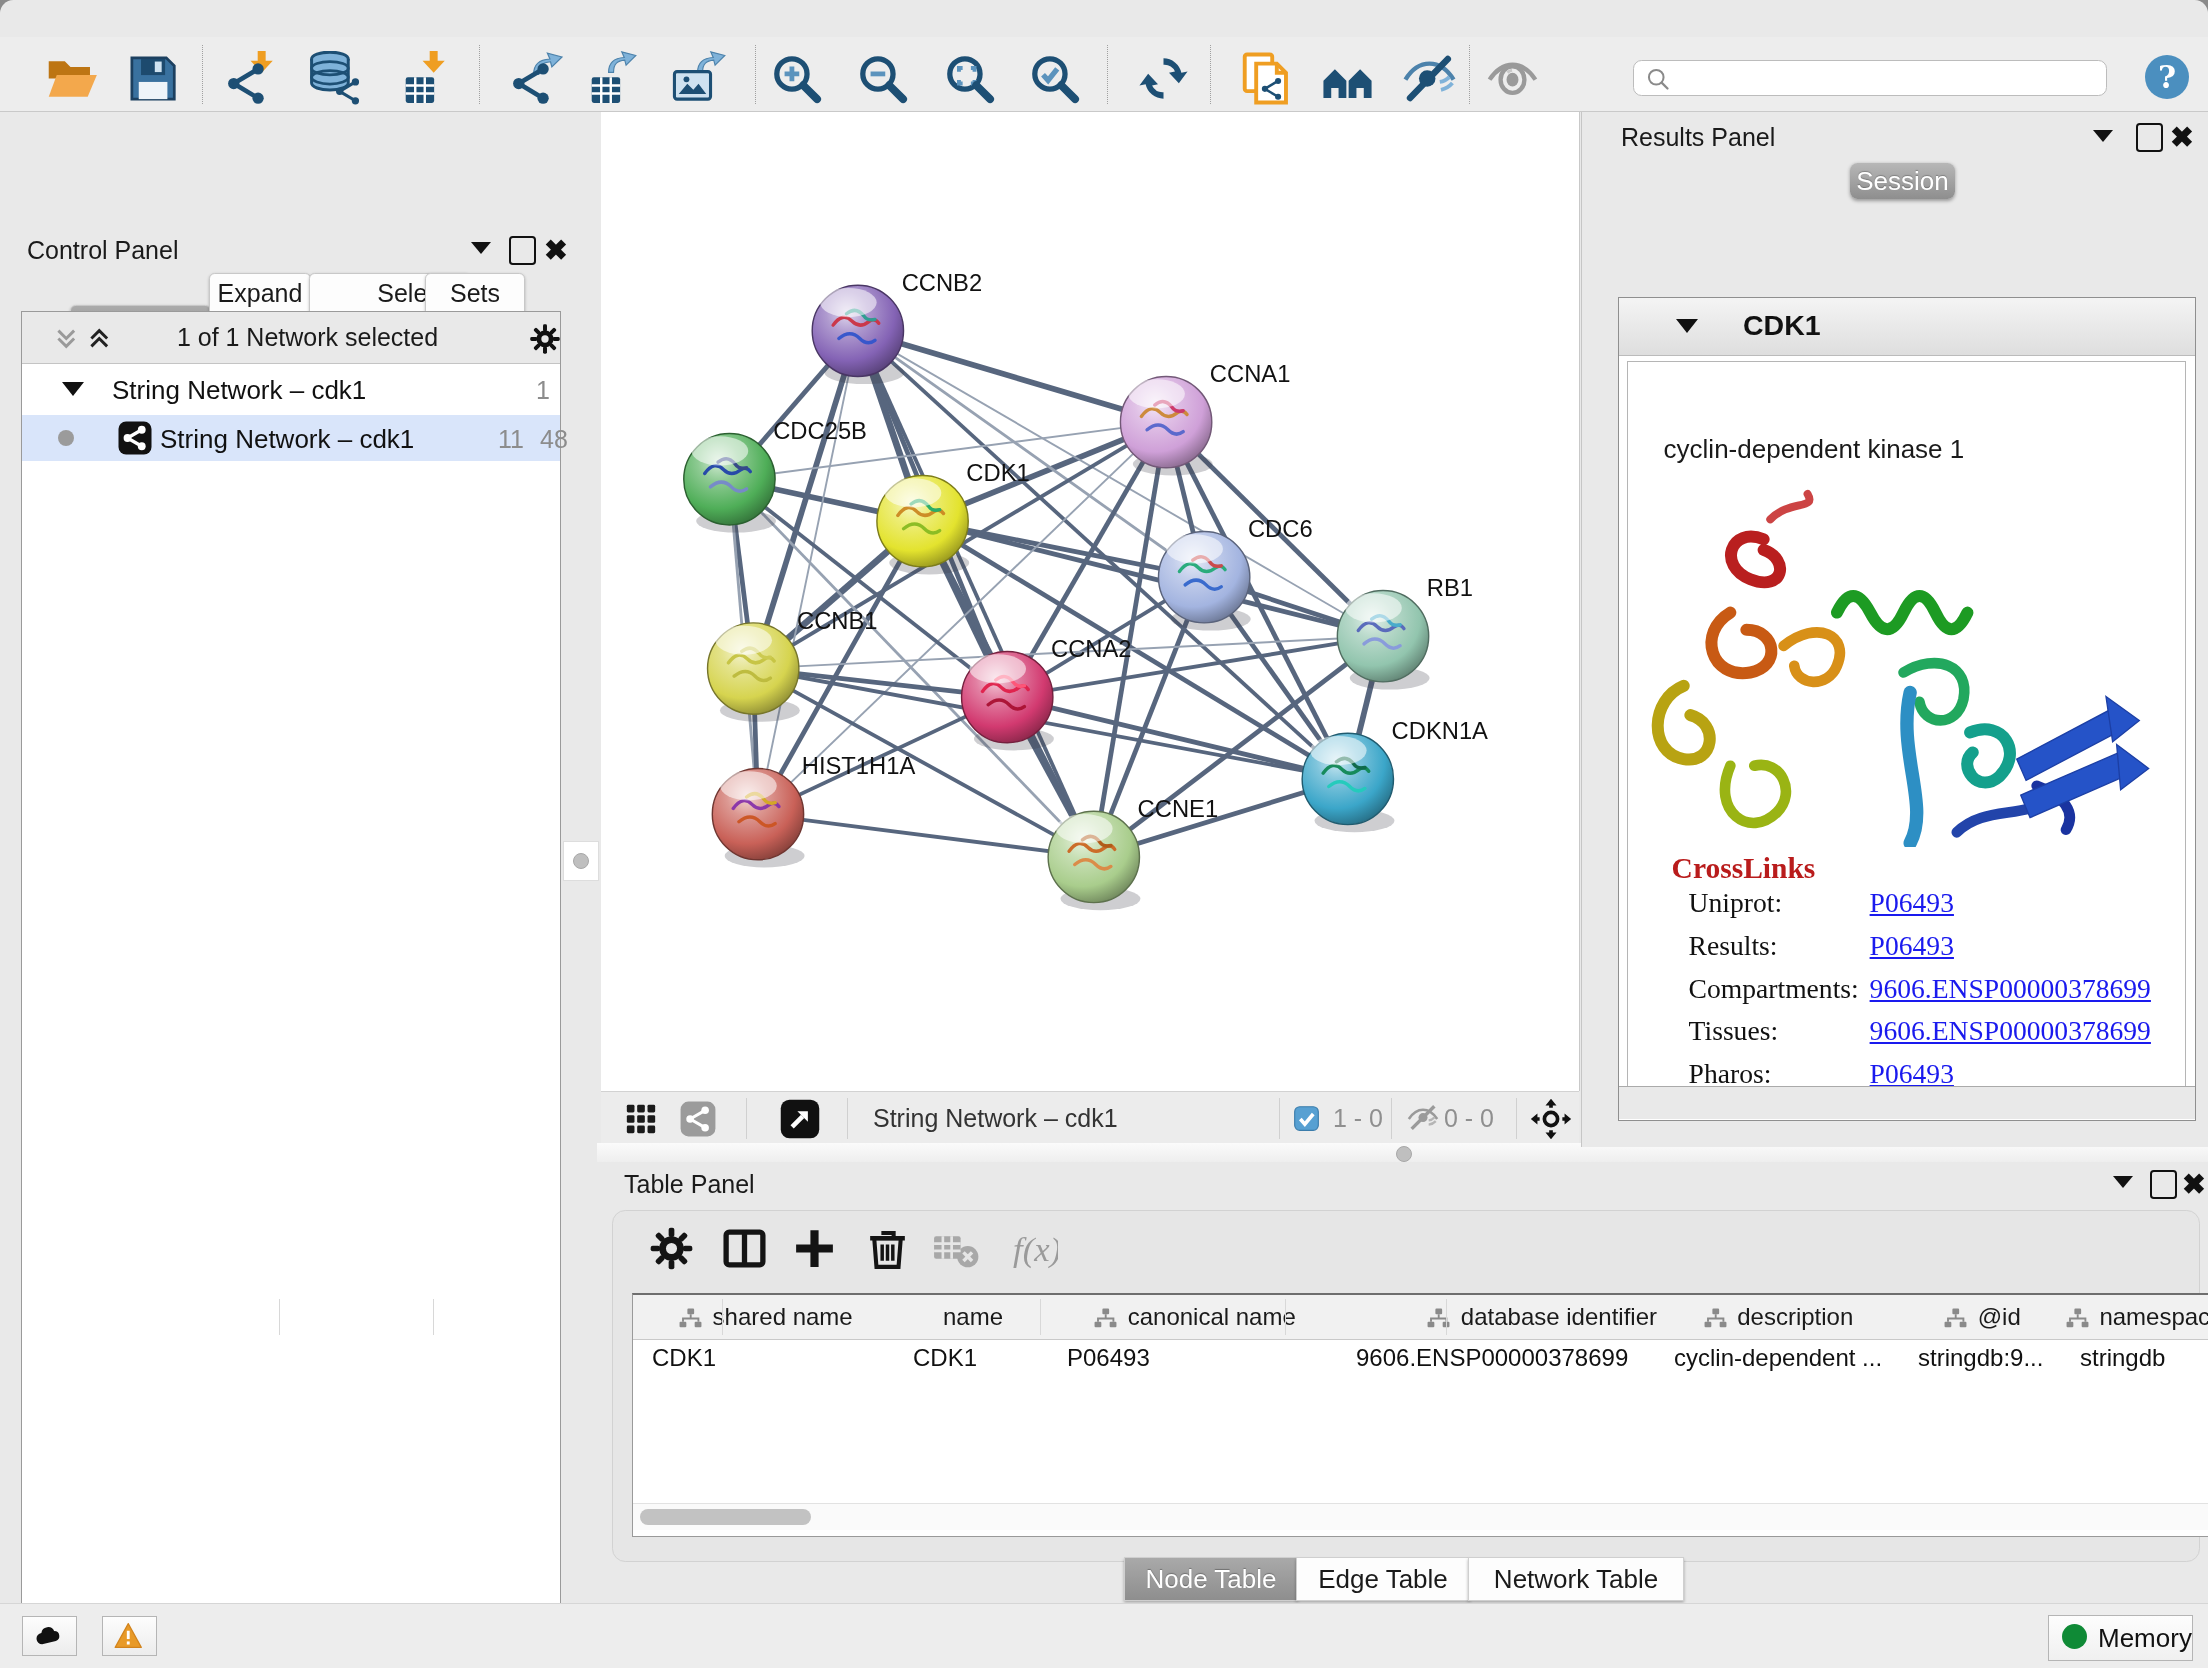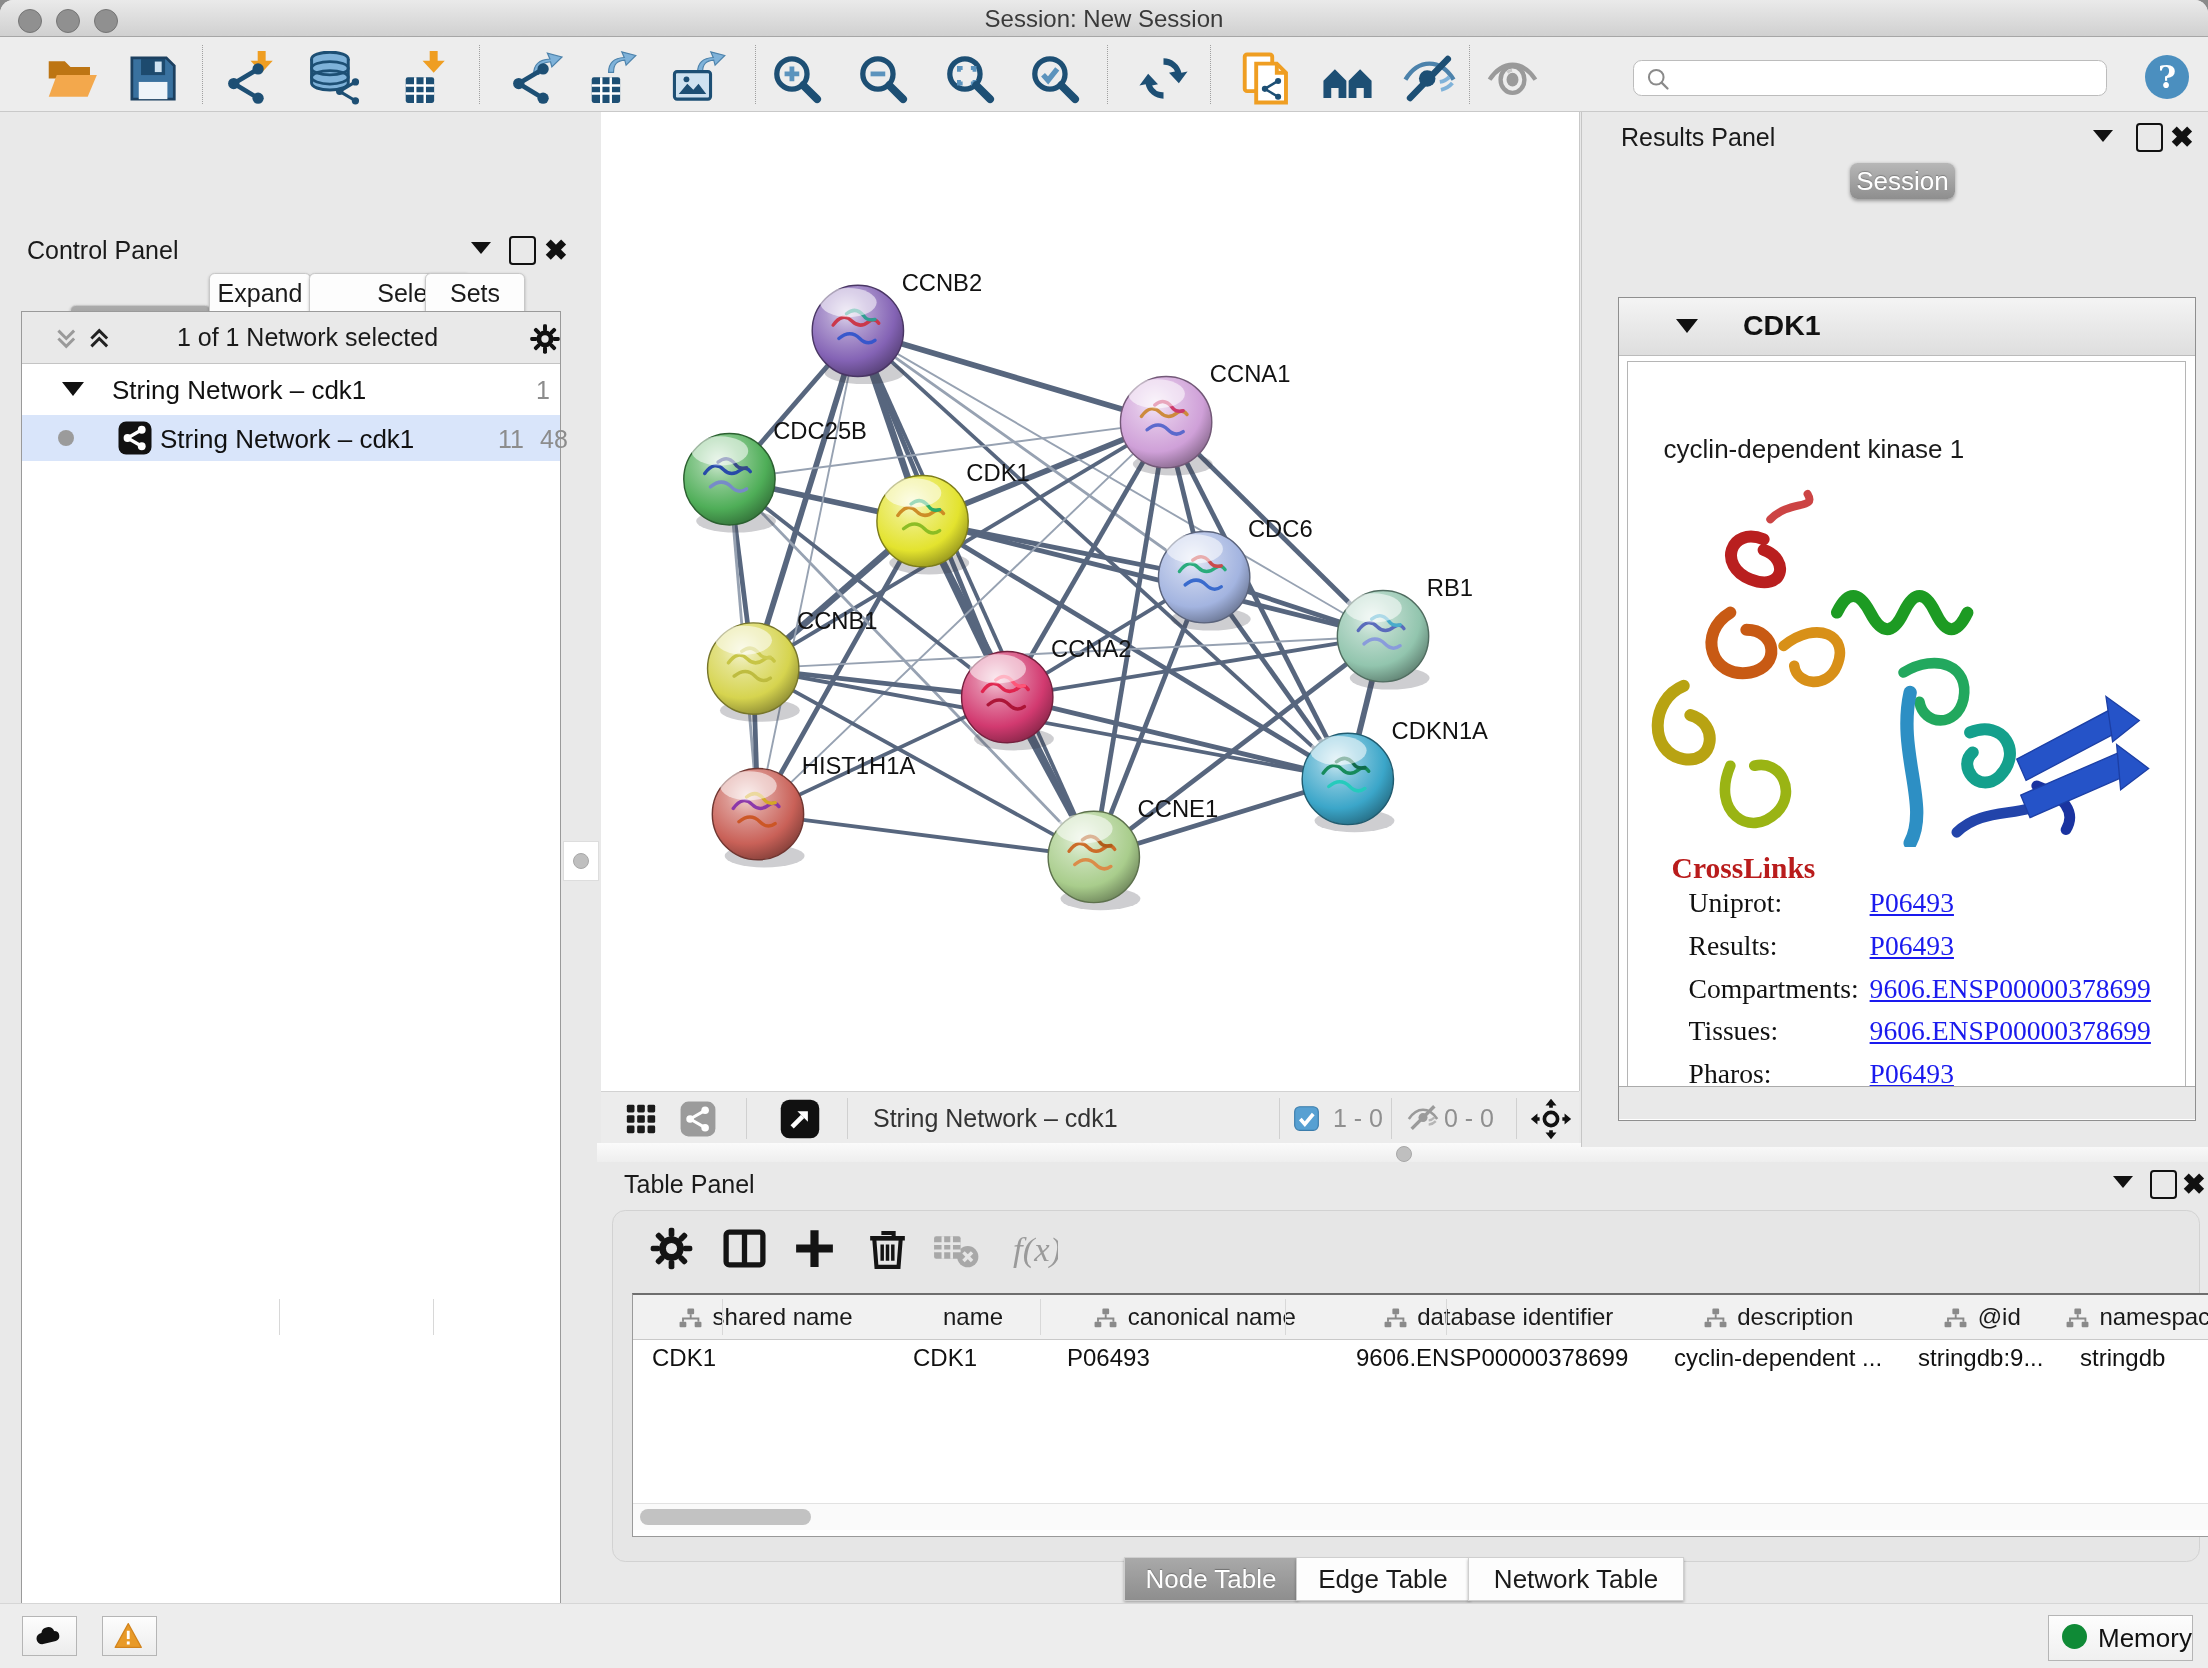--- a/index.html
+++ b/index.html
@@ -70,26 +70,20 @@
   .btab.sel{background:linear-gradient(#a9a9a9,#8e8e8e);color:#fff;text-shadow:0 -1px 1px rgba(0,0,0,.3);}
   
   #statusbar{left:0;top:1603px;width:2208px;height:66px;background:#ededed;border-top:1.9px solid #d6d6d6;}
   .sbtn{top:12.4px;height:38px;background:linear-gradient(#fdfdfd,#ececec);border:1.9px solid #b5b5b5;}
   #memorybtn{left:2048px;top:10.5px;width:143px;height:44px;background:linear-gradient(#fdfdfd,#f0f0f0);border:1.9px solid #b5b5b5;font-size:26px;color:#111;}
 </style>
 </head>
 <body>
 
 <div id="window" class="r">
-  <div id="titlebar" class="r">
-    <div class="tl r" style="left:18px"></div>
-    <div class="tl r" style="left:56px"></div>
-    <div class="tl r" style="left:94px"></div>
-    <div id="title" class="r">Session: New Session</div>
-  </div>
   <div id="toolbar" class="r">
     <div id="toolbar-items">
         <div class="tbicon r" style="left: 43px;"><svg viewBox="0 0 24 24">
             <path d="M2.5 4.5 h7 l2.5 2.5 h8.5 v5 h-18 z" fill="#bd7513"></path>
             <path d="M2.5 20 L6 10.5 h17.5 L19.5 20 z" fill="#f3a84c"></path>
           </svg></div>
         <div class="tbicon r" style="left: 125px;"><svg viewBox="0 0 24 24">
             <path d="M3 3 h15 l3.5 3.5 V21 H3 z" fill="#39719f" stroke="#1c4060" stroke-width="1.2"></path>
             <rect x="7" y="3.5" width="10.5" height="7" fill="#1d4a6e"></rect>
             <rect x="13" y="4.6" width="3" height="4.6" fill="#cfe2f0"></rect>
@@ -727,21 +721,21 @@
             <div class="colsep r" style="left: -200px;"></div>
             <div class="thcell r" style="left: 417px; width: 289px; text-align: center; line-height: 44px;"><svg style="width:25px;height:25px;vertical-align:-5.7px;margin-right:9.5px" viewBox="0 0 24 24">
                 <g fill="#8a8a8a">
                   <rect x="9" y="2.5" width="6.5" height="5.5" rx="1"></rect>
                   <rect x="1.5" y="15" width="6.5" height="5.5" rx="1"></rect>
                   <rect x="16" y="15" width="6.5" height="5.5" rx="1"></rect>
                   <path d="M12.2 8 v4 M4.8 15 v-3 h14.8 v3" stroke="#8a8a8a" stroke-width="1.8" fill="none"></path>
                 </g>
               </svg><span>canonical name</span></div>
             <div class="colsep r" style="left: 89px;"></div>
-            <div class="thcell r" style="left: 706px; width: 318px; text-align: center; line-height: 44px;"><svg style="width:25px;height:25px;vertical-align:-5.7px;margin-right:9.5px" viewBox="0 0 24 24">
+            <div class="thcell r" style="left: 706px; width: 318px; text-align: right; line-height: 44px;"><svg style="width:25px;height:25px;vertical-align:-5.7px;margin-right:9.5px" viewBox="0 0 24 24">
                 <g fill="#8a8a8a">
                   <rect x="9" y="2.5" width="6.5" height="5.5" rx="1"></rect>
                   <rect x="1.5" y="15" width="6.5" height="5.5" rx="1"></rect>
                   <rect x="16" y="15" width="6.5" height="5.5" rx="1"></rect>
                   <path d="M12.2 8 v4 M4.8 15 v-3 h14.8 v3" stroke="#8a8a8a" stroke-width="1.8" fill="none"></path>
                 </g>
               </svg><span>database identifier</span></div>
             <div class="colsep r" style="left: 407px;"></div>
             <div class="thcell r" style="left: 1023px; width: 244px; text-align: center; line-height: 44px;"><svg style="width:25px;height:25px;vertical-align:-5.7px;margin-right:9.5px" viewBox="0 0 24 24">
                 <g fill="#8a8a8a">

